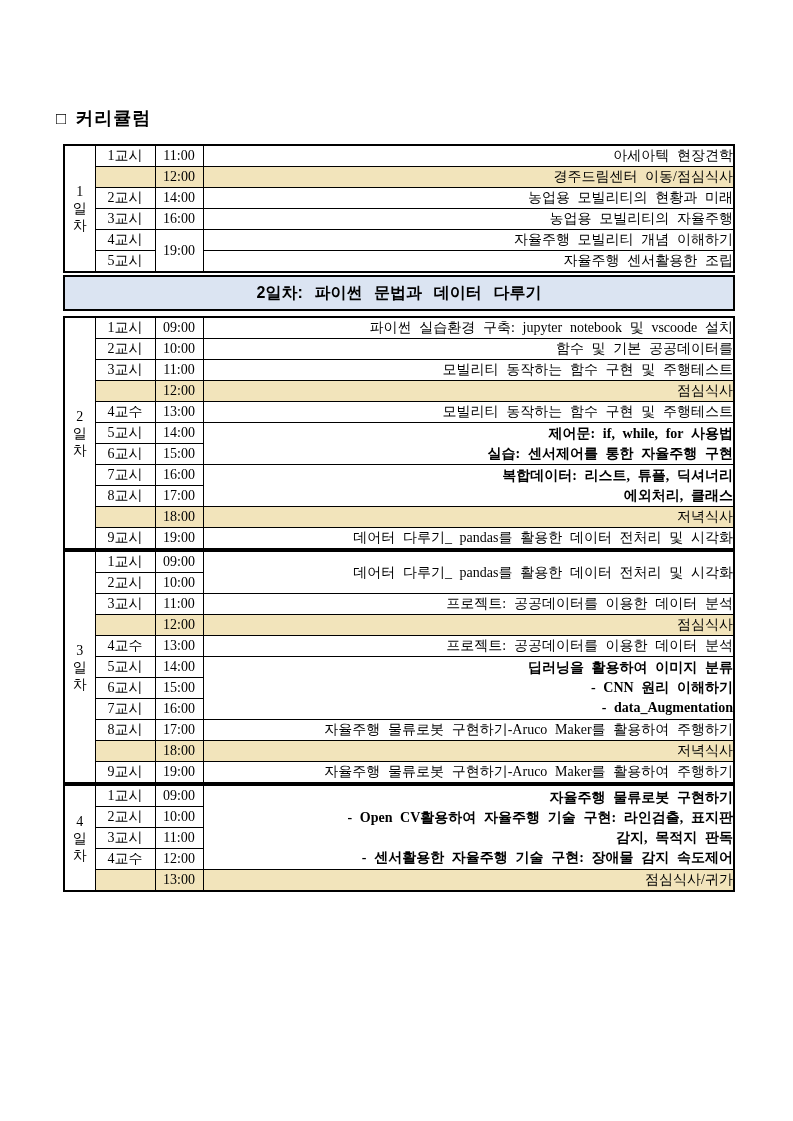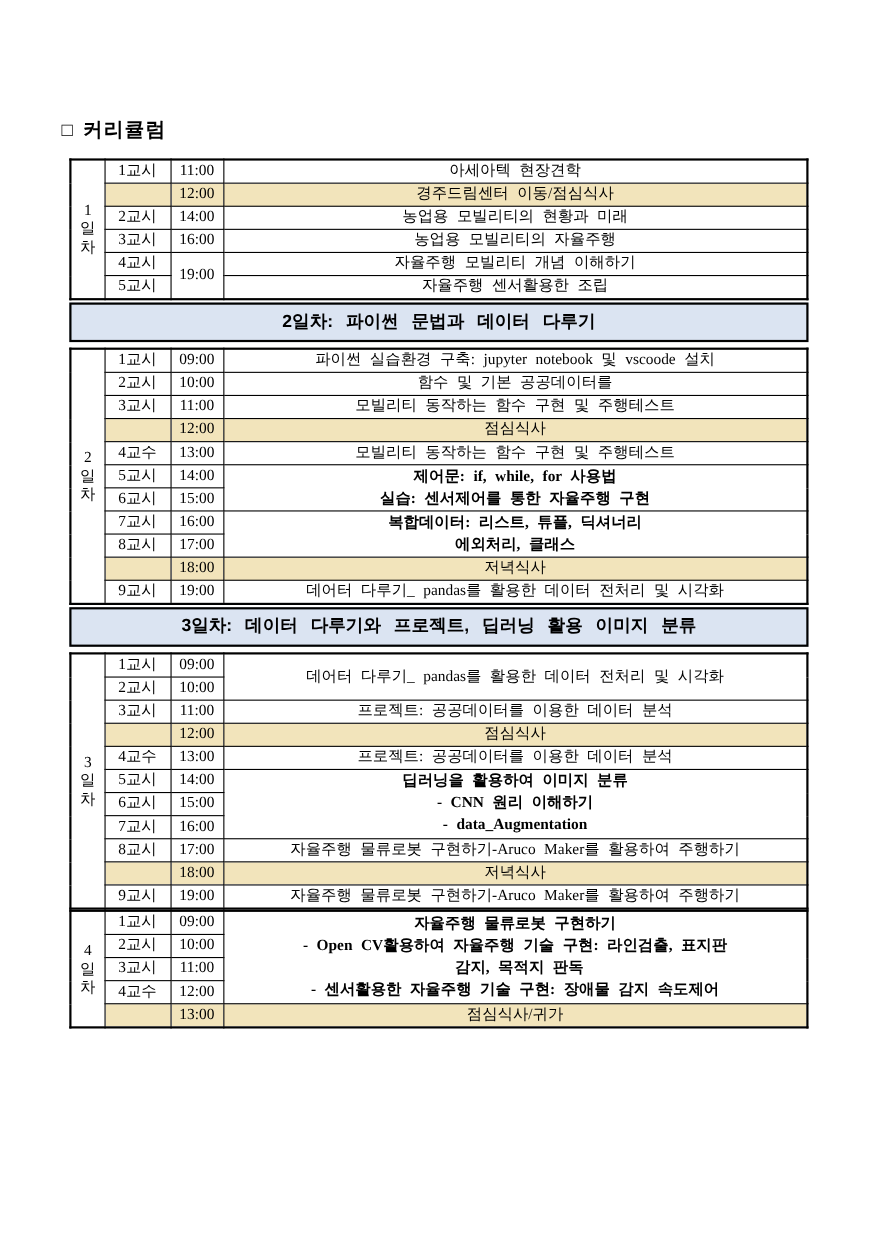--- a/index.html
+++ b/index.html
@@ -12,21 +12,21 @@
   .day-header{border:2px solid var(--border,#000);background:var(--day-header-bg,#dbe4f2);
               text-align:center;font-family:"Liberation Sans",sans-serif;font-weight:bold;
               font-size:16px;line-height:22px;padding:5px 0;margin-bottom:5px;word-spacing:0.45em;}
   .day-block + .day-block .day-header{margin-top:2px;}
   table.day-table{border-collapse:collapse;width:100%;table-layout:fixed;border:2px solid var(--border,#000);}
   table.day-table td{border:1px solid var(--border,#000);height:20px;padding:0;
                      font-size:14px;line-height:20px;vertical-align:middle;overflow:hidden;}
   td.daycol{text-align:center;background:#fff;}
   td.daycol .vchar{line-height:17px;font-size:14px;}
   td.period,td.time{text-align:center;white-space:nowrap;}
-  td.content{text-align:center;padding-left:6px;word-spacing:0.3em;white-space:nowrap;}
+  td.content{text-align:right;padding-left:6px;word-spacing:0.3em;white-space:nowrap;}
   td.content .cline{line-height:20px;white-space:nowrap;font-weight:bold;}
   tr.meal td.period, tr.meal td.time, tr.meal td.content{background:var(--meal-row-bg,#f2e4bb);}
 </style>
 </head>
 <body>
 
 <div class="page">
 
   <div class="doc-title">
     <span class="box-glyph">□</span><span>커리큘럼</span>
@@ -153,21 +153,20 @@
         <tr>
           <td class="period">9교시</td>
           <td class="time">19:00</td>
           <td class="content">데어터 다루기_ pandas를 활용한 데이터 전처리 및 시각화</td>
         </tr>
       </tbody>
         </table>
     </div>
 
     <div class="day-block">
-      <div class="day-header">3일차: 데이터 다루기와 프로젝트, 딥러닝 활용 이미지 분류</div>
       <table class="day-table">
         <colgroup>
             <col style="width:31px">
             <col style="width:60px">
             <col style="width:48px">
             <col>
           </colgroup>
         <tbody>
             <tr>
           <td class="daycol" rowspan="11">

